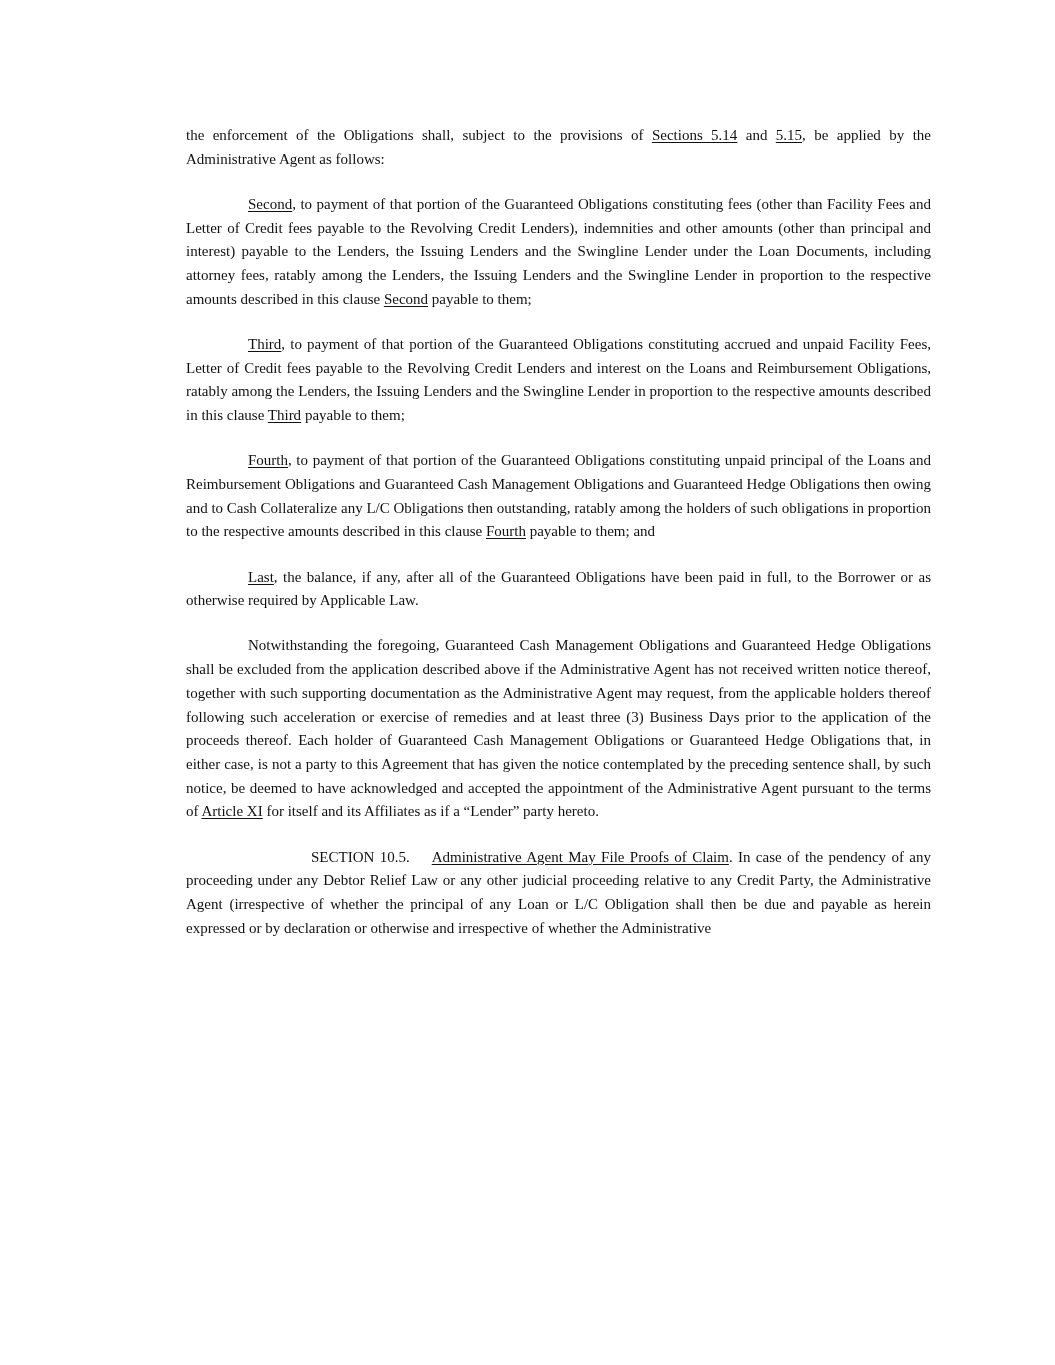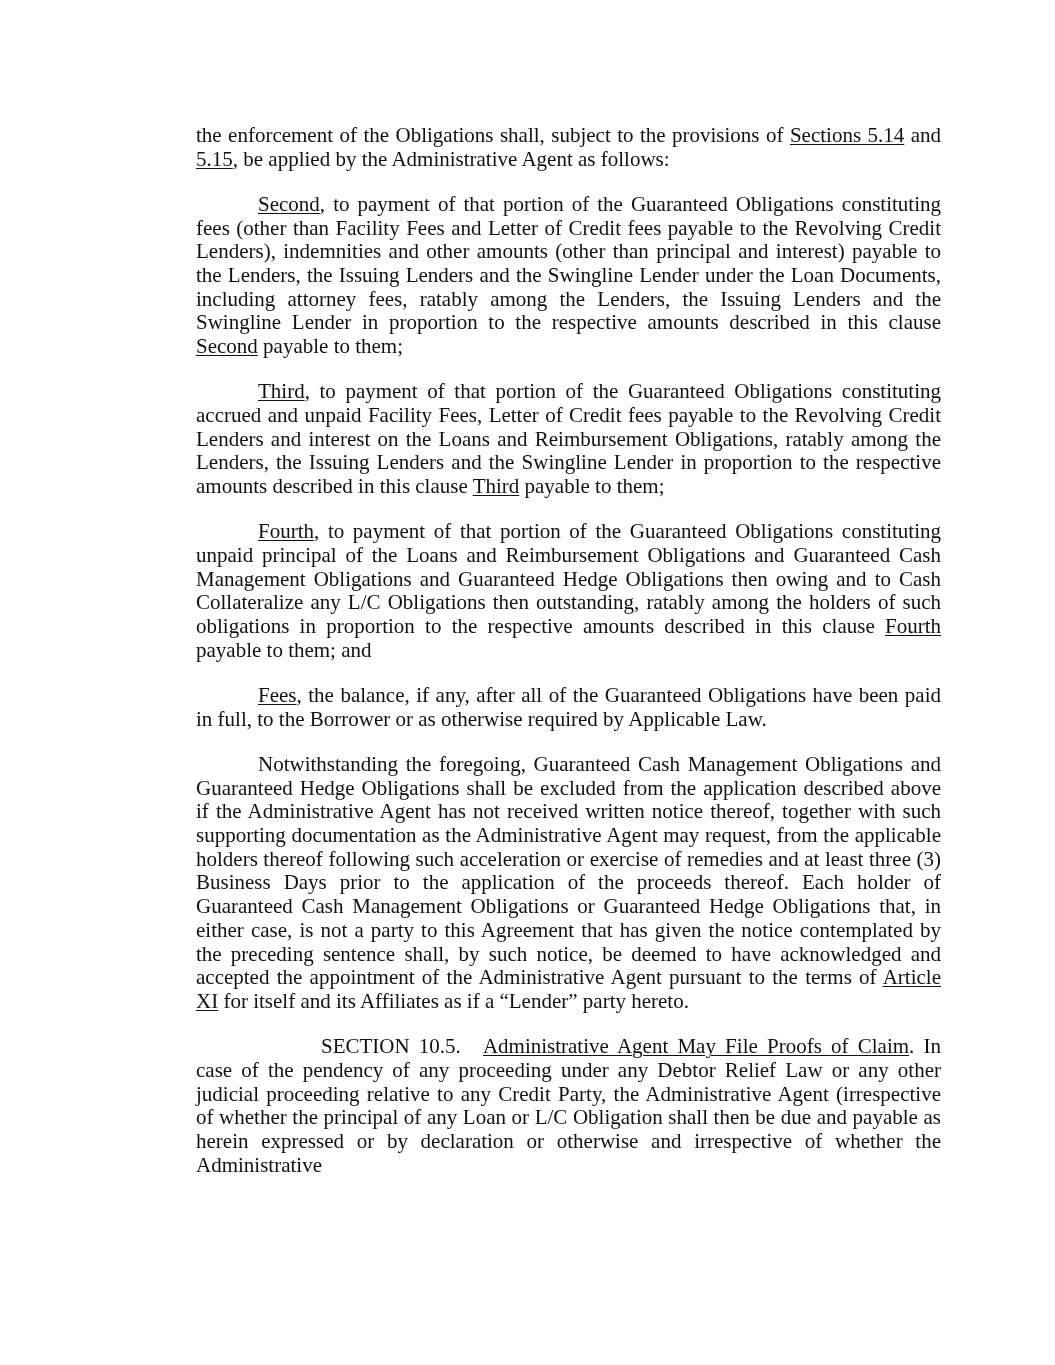--- a/index.html
+++ b/index.html
@@ -10,24 +10,24 @@
     body {
       width: 1055px;
       height: 1365px;
       position: relative;
       overflow: hidden;
       font-family: "Liberation Serif", "DejaVu Serif", serif;
       color: #111111;
     }
     .page {
       position: absolute;
-      left: 196px;
+      left: 186px;
       top: 124px;
       width: 745px;
-      font-size: 21px;
+      font-size: 15px;
       line-height: 23.7px;
       text-align: justify;
     }
     .para {
       margin: 0 0 21.5px 0;
       text-indent: 0;
     }
     .para.indent {
       text-indent: 62px;
     }
@@ -51,19 +51,19 @@
 
   <p class="para"><span>the enforcement of the Obligations shall, subject to the provisions of </span><span class="u">Sections 5.14</span><span> and </span><span class="u">5.15</span><span>, be applied by the Administrative Agent as follows:</span></p>
 
 
   <p class="para indent"><span class="u">Second</span><span>, to payment of that portion of the Guaranteed Obligations constituting fees (other than Facility Fees and Letter of Credit fees payable to the Revolving Credit Lenders), indemnities and other amounts (other than principal and interest) payable to the Lenders, the Issuing Lenders and the Swingline Lender under the Loan Documents, including attorney fees, ratably among the Lenders, the Issuing Lenders and the Swingline Lender in proportion to the respective amounts described in this clause </span><span class="u">Second</span><span> payable to them;</span></p>
 
   <p class="para indent"><span class="u">Third</span><span>, to payment of that portion of the Guaranteed Obligations constituting accrued and unpaid Facility Fees, Letter of Credit fees payable to the Revolving Credit Lenders and interest on the Loans and Reimbursement Obligations, ratably among the Lenders, the Issuing Lenders and the Swingline Lender in proportion to the respective amounts described in this clause </span><span class="u">Third</span><span> payable to them;</span></p>
 
   <p class="para indent"><span class="u">Fourth</span><span>, to payment of that portion of the Guaranteed Obligations constituting unpaid principal of the Loans and Reimbursement Obligations and Guaranteed Cash Management Obligations and Guaranteed Hedge Obligations then owing and to Cash Collateralize any L/C Obligations then outstanding, ratably among the holders of such obligations in proportion to the respective amounts described in this clause </span><span class="u">Fourth</span><span> payable to them; and</span></p>
 
-  <p class="para indent"><span class="u">Fees</span><span>, the balance, if any, after all of the Guaranteed Obligations have been paid in full, to the Borrower or as otherwise required by Applicable Law.</span></p>
+  <p class="para indent"><span class="u">Last</span><span>, the balance, if any, after all of the Guaranteed Obligations have been paid in full, to the Borrower or as otherwise required by Applicable Law.</span></p>
 
   <p class="para indent"><span>Notwithstanding the foregoing, Guaranteed Cash Management Obligations and Guaranteed Hedge Obligations shall be excluded from the application described above if the Administrative Agent has not received written notice thereof, together with such supporting documentation as the Administrative Agent may request, from the applicable holders thereof following such acceleration or exercise of remedies and at least three (3) Business Days prior to the application of the proceeds thereof.  Each holder of Guaranteed Cash Management Obligations or Guaranteed Hedge Obligations that, in either case, is not a party to this Agreement that has given the notice contemplated by the preceding sentence shall, by such notice, be deemed to have acknowledged and accepted the appointment of the Administrative Agent pursuant to the terms of </span><span class="u">Article XI</span><span> for itself and its Affiliates as if a “Lender” party hereto.</span></p>
 
   <p class="para section"><span>SECTION 10.5.</span><span class="sec-gap"></span><span class="u">Administrative Agent May File Proofs of Claim</span><span>.  In case of the pendency of any proceeding under any Debtor Relief Law or any other judicial proceeding relative to any Credit Party, the Administrative Agent (irrespective of whether the principal of any Loan or L/C Obligation shall then be due and payable as herein expressed or by declaration or otherwise and irrespective of whether the Administrative</span></p>
 
 </div>
 
 </body></html>

